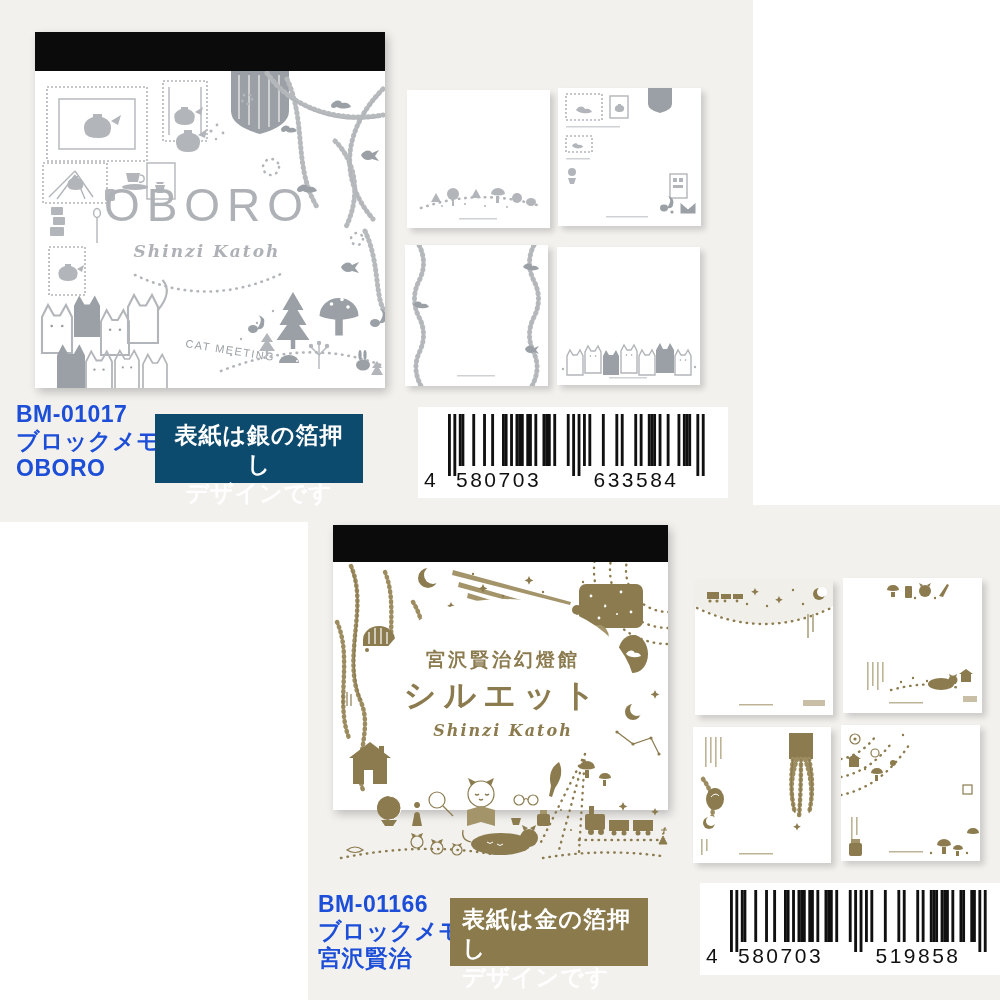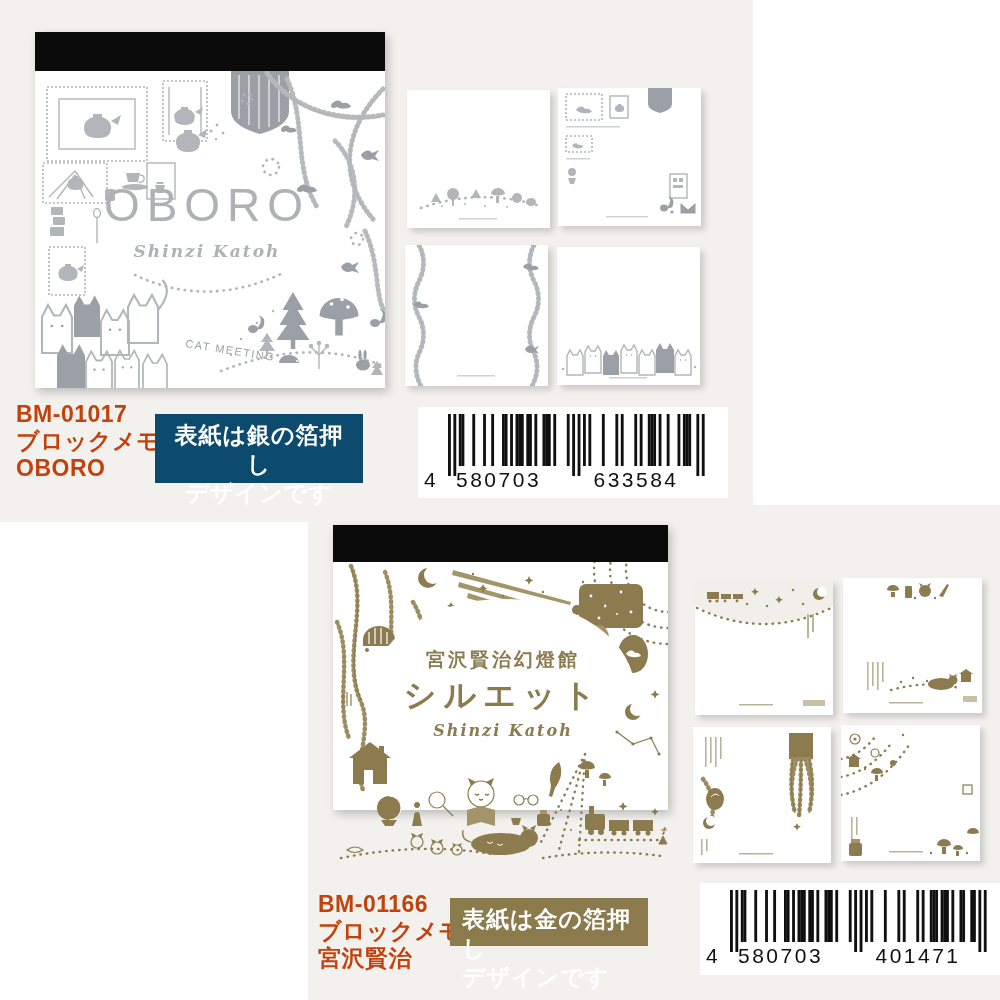--- a/index.html
+++ b/index.html
@@ -3,21 +3,21 @@
 <meta charset="utf-8">
 <style>
   html,body{margin:0;padding:0;}
   .stage{position:relative;width:1000px;height:1000px;background:#ffffff;overflow:hidden;
          font-family:"Liberation Sans",sans-serif;}
   .panel{position:absolute;background:#f2f1ee;}
   .cover{position:absolute;background:#fff;box-shadow:3px 4px 9px rgba(0,0,0,.22);}
   .band{position:absolute;left:0;top:0;width:100%;background:#0b0b0b;}
   .coverart{position:absolute;left:0;}
   .card{position:absolute;background:#fff;box-shadow:4px 4px 6px rgba(0,0,0,.16);}
-  .plabel{position:absolute;color:#c2410c;font-weight:700;}
+  .plabel{position:absolute;color:#1d4ed8;font-weight:700;}
   .plabel div{font-size:23px;line-height:27px;letter-spacing:0.5px;}
   .badge{position:absolute;color:#fff;box-sizing:border-box;padding:7px 12px 6px 12px;
          font-family:"Liberation Serif","DejaVu Serif",serif;font-weight:700;}
   .badge div{font-size:23px;line-height:29px;letter-spacing:1px;}
   .bcbox{position:absolute;background:#fff;}
   .ean{position:absolute;left:30px;top:7px;}
   .ean-num{position:absolute;top:61px;color:#101010;font-size:21px;letter-spacing:2.5px;
            font-family:"Liberation Sans",sans-serif;}
   .ean-first{left:6px;}
   .ean-g1{left:38px;width:116px;text-align:left;}
@@ -642,21 +642,21 @@
       </g>
       <rect x="48" y="126" width="34" height="1.5" class="capline-o"></rect>
     </svg>
   </div>
 
   <div class="plabel" style="left:318px;top:891px;">
     <div>BM-01166</div>
     <div>ブロックメモ</div>
     <div>宮沢賢治</div>
   </div>
-  <div class="badge" style="left:450px;top:898px;width:198px;height:48px;background:#8a7a4c;">
+  <div class="badge" style="left:450px;top:898px;width:198px;height:68px;background:#8a7a4c;">
     <div>表紙は金の箔押し</div>
     <div>デザインです</div>
   </div>
   <div class="bcbox" style="left:700px;top:883px;width:300px;height:92px;">
     <svg class="ean" width="258" height="62" viewBox="0 0 258 62">
         <rect x="0.00" y="0" width="2.85" height="62" fill="#101010"></rect>
         <rect x="5.40" y="0" width="2.85" height="62" fill="#101010"></rect>
         <rect x="10.80" y="0" width="2.85" height="52" fill="#101010"></rect>
         <rect x="13.50" y="0" width="2.85" height="52" fill="#101010"></rect>
         <rect x="24.30" y="0" width="2.85" height="52" fill="#101010"></rect>
@@ -694,16 +694,16 @@
         <rect x="221.40" y="0" width="2.85" height="52" fill="#101010"></rect>
         <rect x="229.50" y="0" width="2.85" height="52" fill="#101010"></rect>
         <rect x="232.20" y="0" width="2.85" height="52" fill="#101010"></rect>
         <rect x="240.30" y="0" width="2.85" height="52" fill="#101010"></rect>
         <rect x="243.00" y="0" width="2.85" height="52" fill="#101010"></rect>
         <rect x="248.40" y="0" width="2.85" height="62" fill="#101010"></rect>
         <rect x="253.80" y="0" width="2.85" height="62" fill="#101010"></rect>
       </svg>
     <div class="ean-num ean-first">4</div>
     <div class="ean-num ean-g1">580703</div>
-    <div class="ean-num ean-g2">401471</div>
+    <div class="ean-num ean-g2">519858</div>
   </div>
 
 </div>
 
 </body></html>

